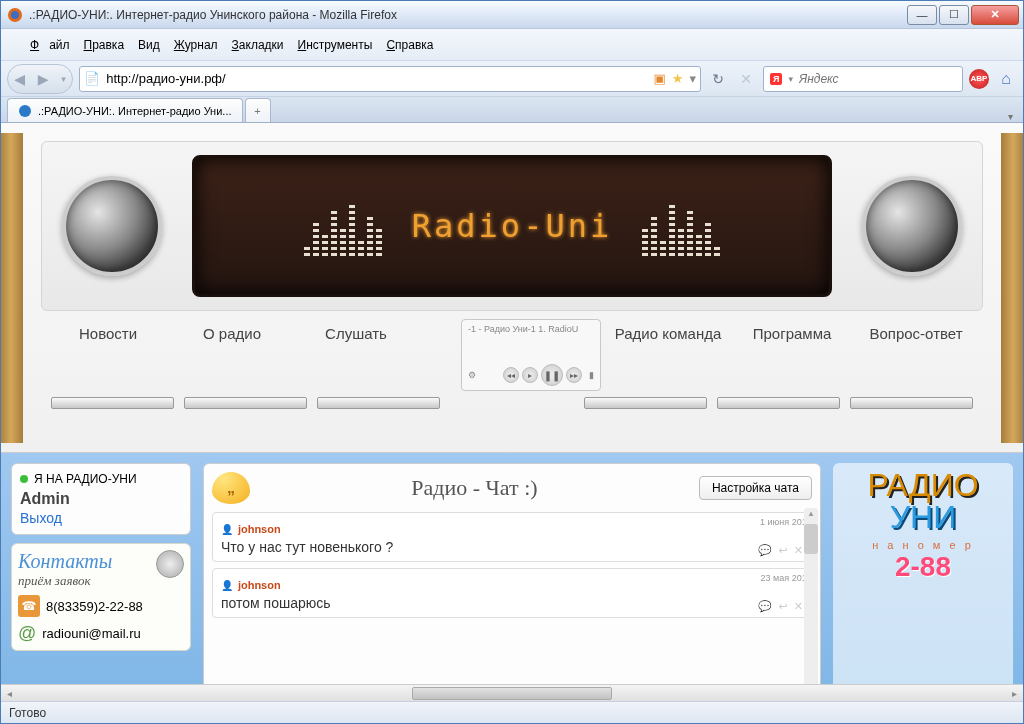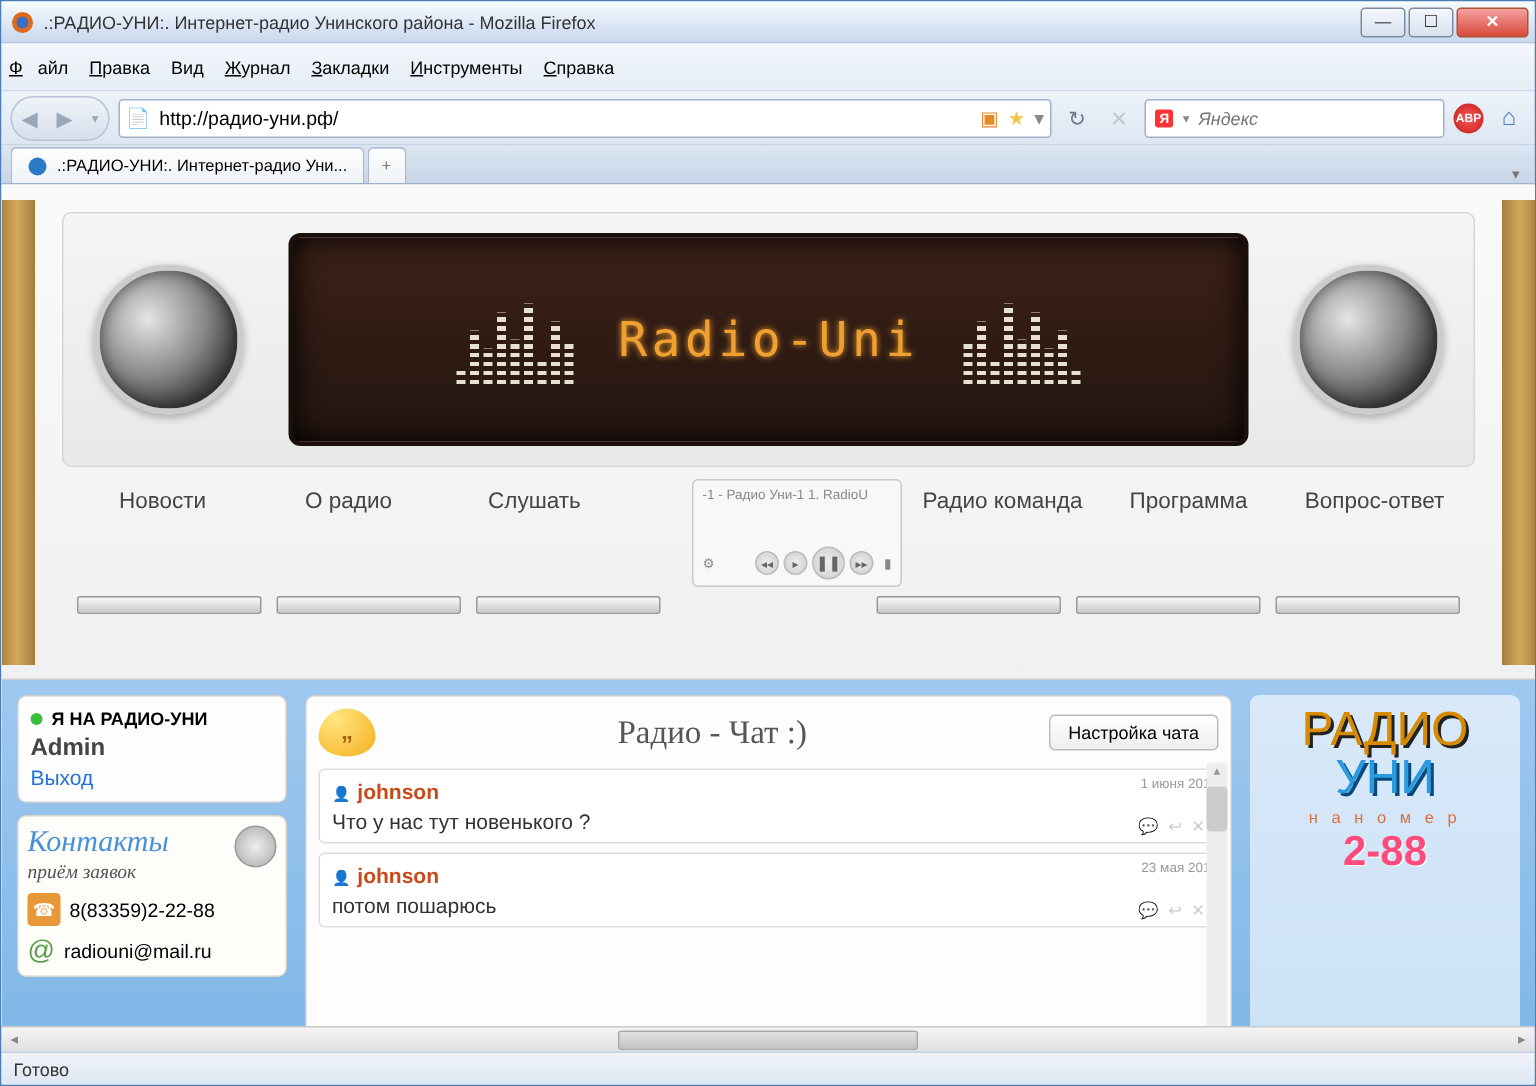--- a/index.html
+++ b/index.html
@@ -9,21 +9,21 @@
 .window { width: 1024px; height: 724px; border: 1px solid #4b7cb5; display: flex; flex-direction: column; background: linear-gradient(#e8f0fa, #dde8f5); }
 .titlebar { height: 28px; display: flex; align-items: center; background: linear-gradient(#f7fbff, #dfe9f7, #c9d8ed); border-bottom: 1px solid #b7c6dc; }
 .titlebar .app-icon { width: 16px; height: 16px; margin: 0 6px; }
 .titlebar .title { font-size: 12px; color: #333; flex: 1; white-space: nowrap; overflow: hidden; text-overflow: ellipsis; }
 .win-buttons { display: flex; height: 20px; margin-right: 4px; }
 .win-btn { width: 30px; height: 20px; margin-left: 2px; border: 1px solid #7a8ba5; border-radius: 3px; display: flex; align-items: center; justify-content: center; font-size: 11px; color: #333; background: linear-gradient(#f5f8fc, #d7e1ef); }
 .win-btn.close { background: linear-gradient(#f5a0a0, #d84b3a); color: #fff; width: 48px; border-color: #a53; }
 .win-btn.close span { font-weight: bold; }
 
 
-.menubar { height: 32px; display: flex; align-items: center; padding: 0 0; font-size: 12px; background: linear-gradient(#f3f7fc, #e6edf6); border-bottom: 1px solid #cdd8e8; gap: 4px; }
+.menubar { height: 32px; display: flex; align-items: center; padding: 0 24px; font-size: 12px; background: linear-gradient(#f3f7fc, #e6edf6); border-bottom: 1px solid #cdd8e8; gap: 4px; }
 .menubar span { padding: 2px 5px; cursor: default; }
 .menubar span u { text-decoration: underline; }
 
 
 .toolbar { height: 36px; display: flex; align-items: center; padding: 0 6px; background: linear-gradient(#eef3fa, #dce6f2); gap: 6px; border-bottom: 1px solid #c6d3e4; }
 .nav-arrows { width: 66px; height: 30px; background: linear-gradient(#f0f4f9, #d5dfeb); border: 1px solid #b7c4d6; border-radius: 15px; display: flex; align-items: center; justify-content: space-around; }
 .nav-arrows span { color: #9aa7b8; font-size: 14px; }
 .url-wrap { flex: 1; display: flex; align-items: center; height: 26px; background: #fff; border: 1px solid #9fb2cb; border-radius: 3px; padding: 0 4px; gap: 6px; }
 .url-wrap .lock, .url-wrap .rss, .url-wrap .star, .url-wrap .drop { font-size: 13px; }
 .url-wrap input { flex: 1; border: none; outline: none; font-size: 13px; }
@@ -67,41 +67,41 @@
 .bar { flex: 1; height: 12px; background: linear-gradient(#fafafa, #c8c8c8); border: 1px solid #999; border-radius: 2px; }
 .bar.player-gap { visibility: hidden; }
 
 
 .lower { display: flex; gap: 12px; padding: 10px; background: linear-gradient(#a0c8f0, #7ab4e5); min-height: 280px; }
 .sidebar { width: 180px; display: flex; flex-direction: column; gap: 8px; }
 .chat-area { flex: 1; background: #fdfdfd; border: 1px solid #ccc; border-radius: 6px; padding: 8px; position: relative; }
 .right-banner { width: 180px; background: rgba(255,255,255,0.6); border-radius: 6px; text-align: center; padding: 6px; }
 
 .card1 { background: #fdfdfd; border: 1px solid #ccc; border-radius: 6px; padding: 8px; }
-.status-line { display: flex; align-items: center; gap: 6px; font-size: 12px; font-weight: bold; }
+.status-line { display: flex; align-items: center; gap: 6px; font-size: 12px; font-weight: normal; }
 .dot { width: 8px; height: 8px; border-radius: 50%; background: #3bbf3b; }
 .user-name { font-size: 16px; font-weight: bold; color: #444; margin-top: 4px; }
 .logout { font-size: 14px; color: #2671d6; margin-top: 2px; cursor: pointer; }
 
 .contacts { background: #fdfdfa; border: 1px solid #d8d6c8; border-radius: 6px; padding: 6px; }
 .contacts h3 { font-family: Georgia, serif; font-style: italic; font-size: 20px; color: #4a90d9; font-weight: normal; }
 .contacts .sub { font-family: Georgia, serif; font-style: italic; font-size: 13px; color: #555; }
 .contact-row { display: flex; align-items: center; gap: 6px; margin-top: 6px; font-size: 13px; }
 .phone-icon { width: 22px; height: 22px; background: #e89838; border-radius: 3px; display: flex; align-items: center; justify-content: center; color: #fff; font-size: 12px; }
 .mail-icon { color: #5a9e48; font-size: 18px; }
 .disk-icon { width: 28px; height: 28px; border-radius: 50%; background: radial-gradient(#eee, #aaa); border: 1px solid #999; }
 
 .chat-header { display: flex; align-items: center; gap: 10px; }
 .bubble { width: 38px; height: 32px; background: radial-gradient(ellipse at 30% 20%, #ffe680, #f5b020); border-radius: 50% 50% 50% 50% / 60% 60% 40% 40%; display: flex; align-items: center; justify-content: center; color: #a8650a; font-weight: bold; }
 .chat-title { flex: 1; text-align: center; font-family: "Comic Sans MS", cursive; font-size: 22px; color: #555; text-shadow: 1px 1px 0 #fff; }
 .chat-config { padding: 4px 12px; font-size: 12px; border: 1px solid #bbb; border-radius: 4px; background: linear-gradient(#fff, #eee); cursor: pointer; }
 
 .chat-messages { margin-top: 8px; display: flex; flex-direction: column; gap: 6px; }
 .msg { border: 1px solid #ddd; border-radius: 4px; padding: 6px 8px; position: relative; background: #fff; }
-.msg .author { color: #c94a18; font-weight: bold; font-size: 14px; margin-top: 12px; }
+.msg .author { color: #c94a18; font-weight: bold; font-size: 11px; margin-top: 12px; }
 .msg .date { position: absolute; top: 4px; right: 0; font-size: 9px; color: #999; }
 .msg .body { font-size: 14px; color: #333; margin-top: 2px; }
 .msg .tools { position: absolute; bottom: 4px; right: 8px; font-size: 11px; color: #ccc; display: flex; gap: 6px; }
 .chat-scroll { position: absolute; right: 2px; top: 44px; bottom: 4px; width: 14px; background: #eee; border-radius: 3px; }
 .chat-scroll .thumb { width: 100%; height: 30px; background: #ccc; border-radius: 3px; margin-top: 2px; }
 
 .logo-text { font-family: Impact, sans-serif; font-size: 32px; line-height: 1; }
 .logo1 { color: #d88a00; text-shadow: 2px 2px 0 #222; }
 .logo2 { color: #2a9be0; text-shadow: 2px 2px 0 #0a4a7a; }
 .banner-sub { font-size: 11px; color: #d87040; letter-spacing: 3px; margin-top: 6px; }

